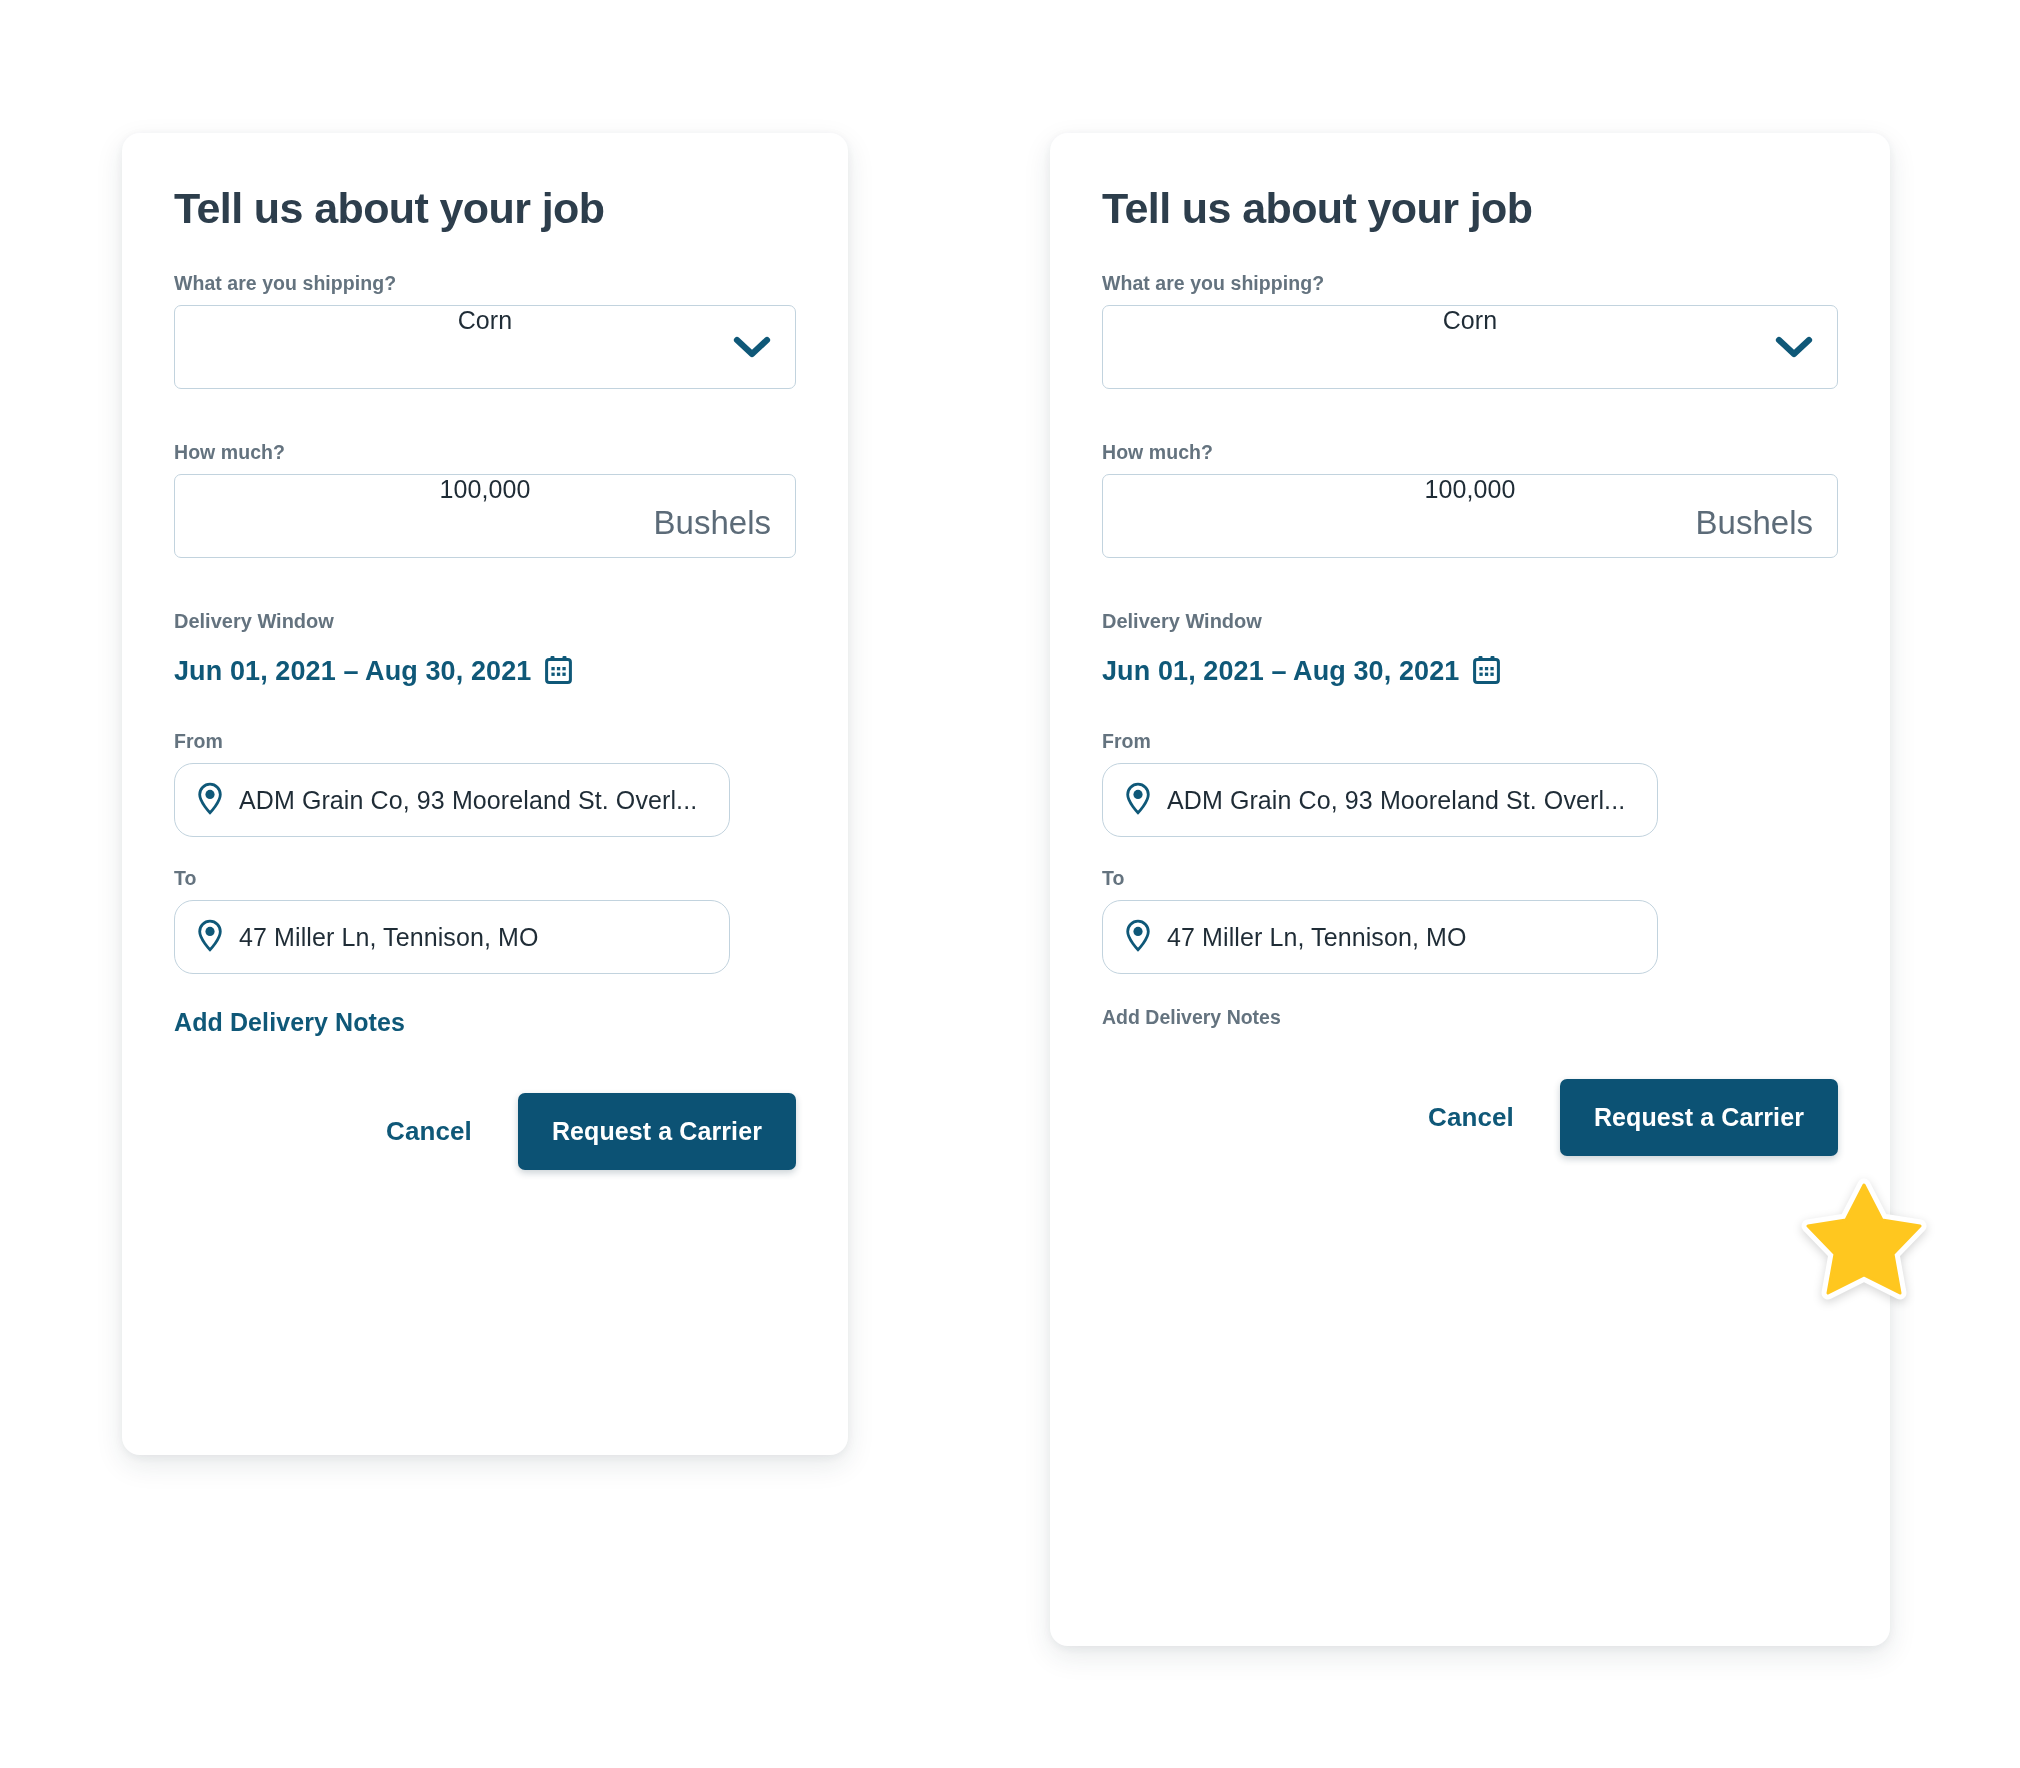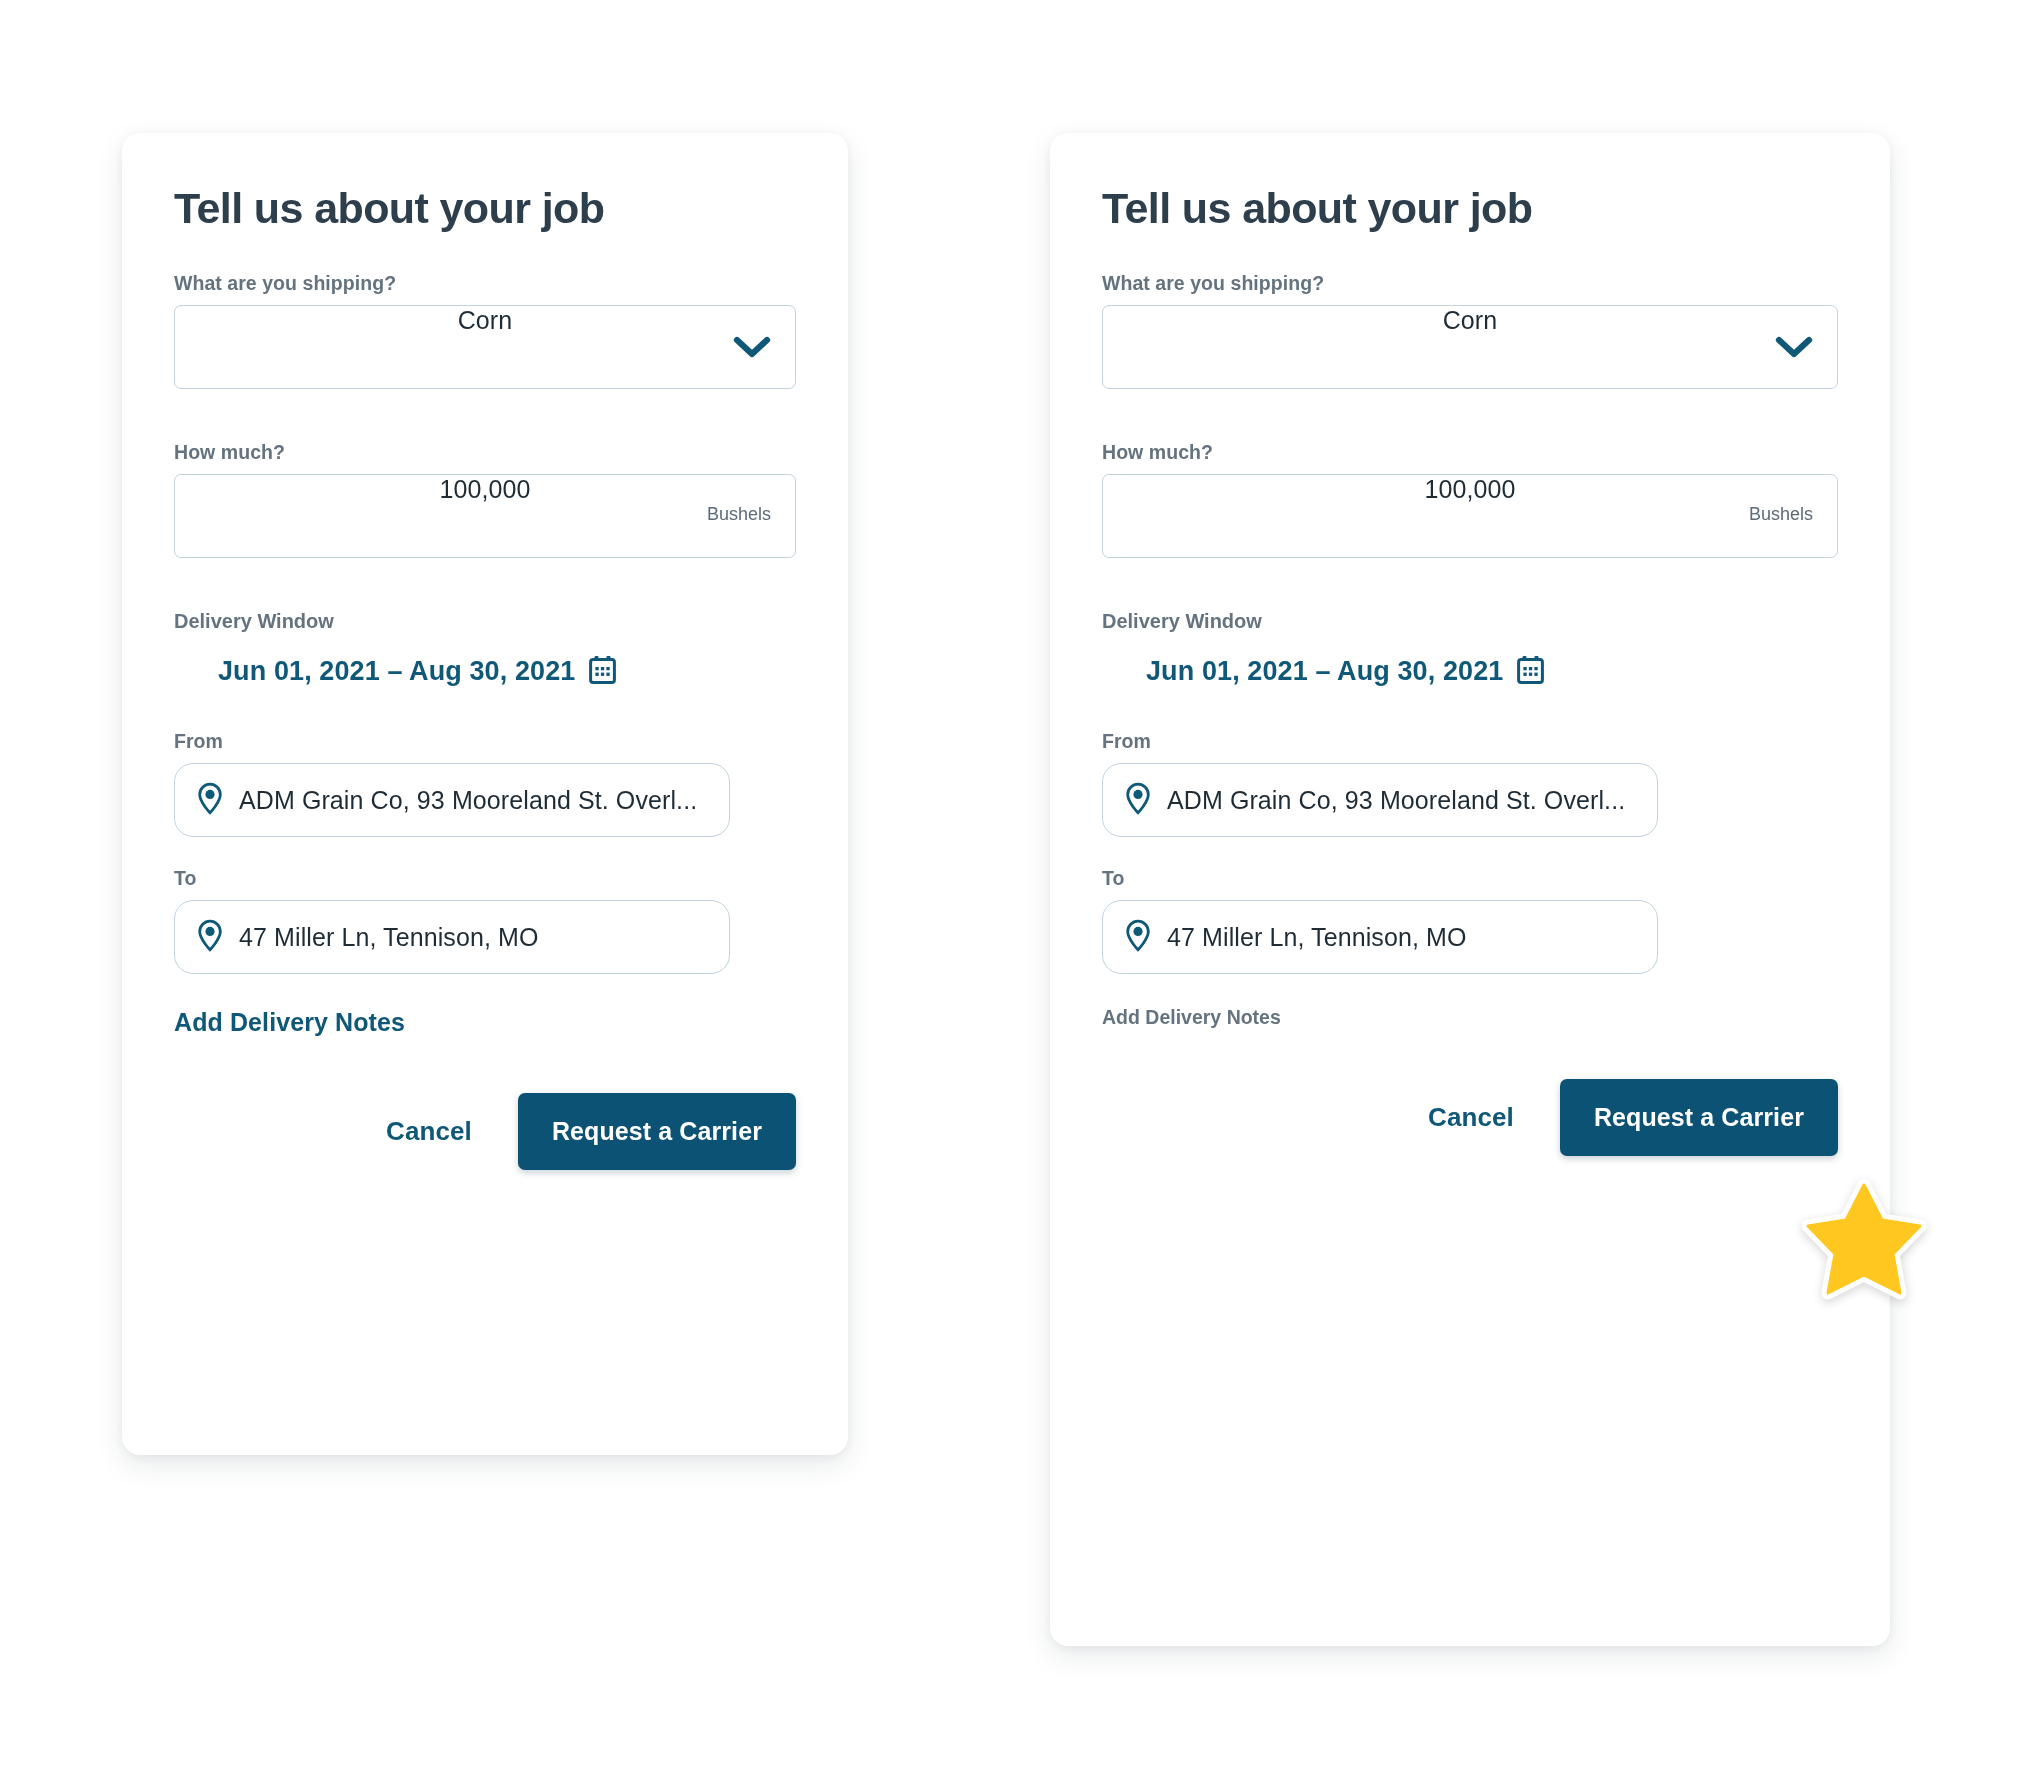--- a/index.html
+++ b/index.html
@@ -72,21 +72,21 @@
   }
 
   .control-value {
     font-size: 25px;
     color: #1f2c36;
     letter-spacing: 0.1px;
   }
 
   .control-suffix {
     margin-left: auto;
-    font-size: 18px;
+    font-size: 33px;
     color: #5c6b78;
   }
 
   .chevron {
     margin-left: auto;
     display: block;
   }
 
   
   .field-block { margin-bottom: 52px; }
@@ -98,21 +98,20 @@
     font-weight: bold;
     color: #64737f;
     margin-bottom: 22px;
   }
 
   .date-row {
     display: flex;
     align-items: center;
     gap: 14px;
     margin-bottom: 42px;
-    margin-left: 44px;
   }
   .date-text {
     font-size: 27px;
     font-weight: bold;
     color: #0f5878;
     letter-spacing: 0.1px;
   }
 
   
   .addr-box {

